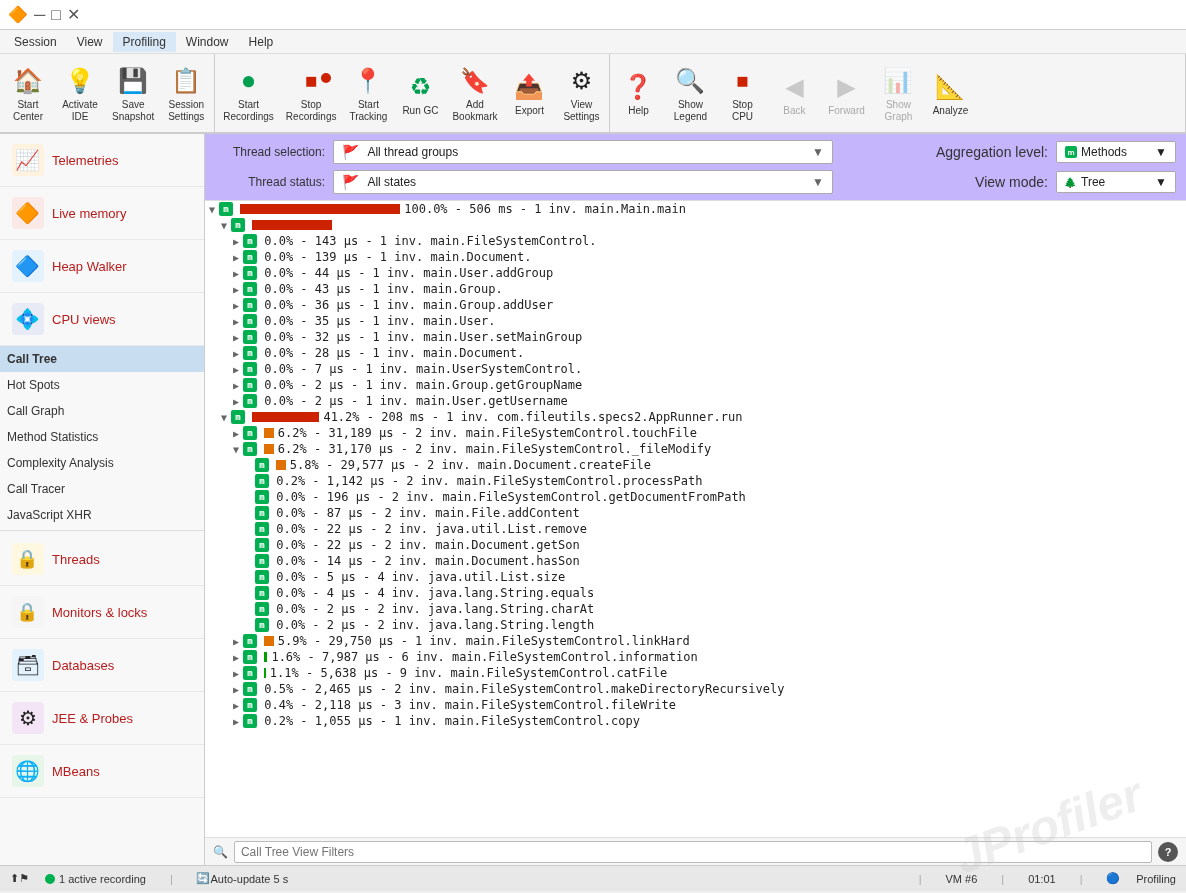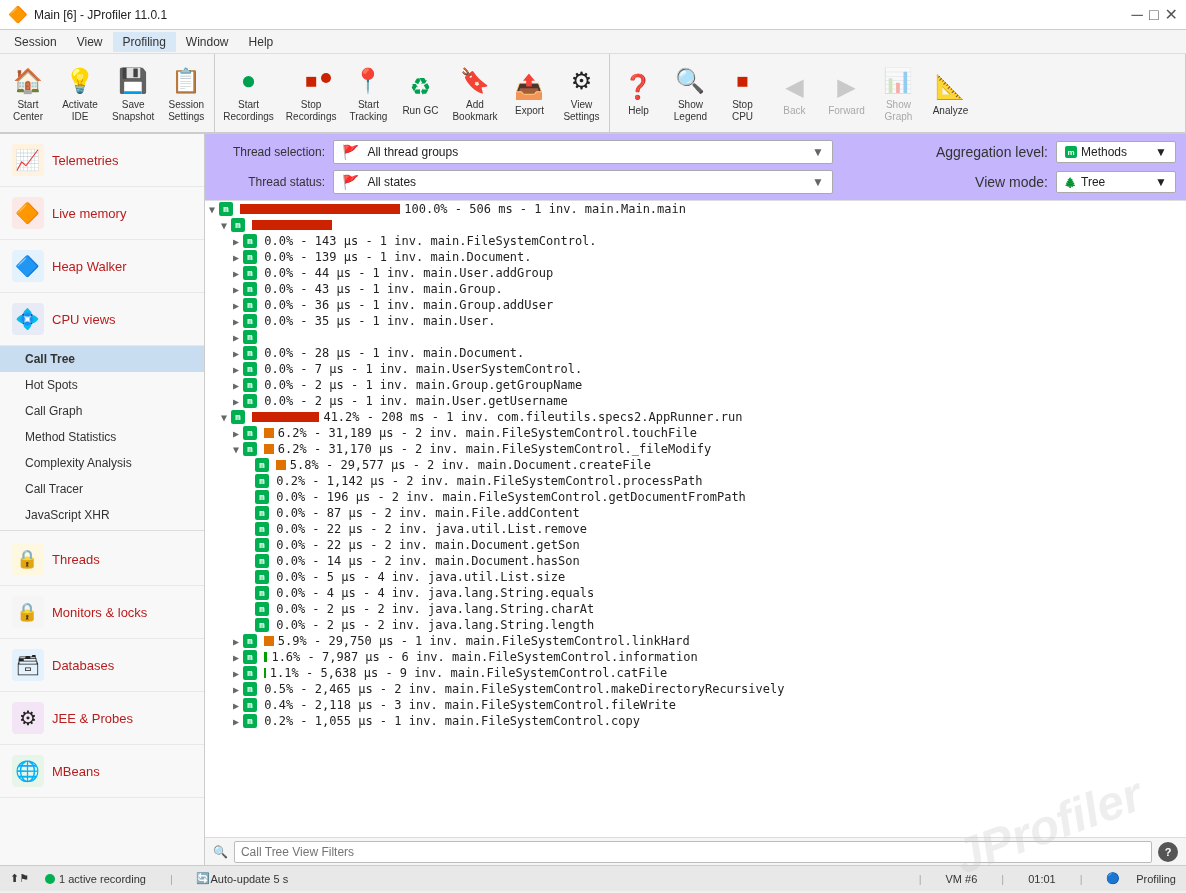--- a/index.html
+++ b/index.html
@@ -19,21 +19,21 @@
     .toolbar-btn .tb-label { font-size: 10px; text-align: center; color: #333; line-height: 1.2; }
 
     
     #main { display: flex; height: calc(893px - 30px - 24px - 82px - 26px); }
 
     
     #sidebar { width: 205px; background: #f8f8f8; border-right: 1px solid #ccc; overflow-y: auto; display: flex; flex-direction: column; }
     .sidebar-big-item { display: flex; align-items: center; padding: 10px 12px; cursor: pointer; border-bottom: 1px solid #e8e8e8; }
     .sidebar-big-icon { width: 32px; height: 32px; margin-right: 8px; border-radius: 4px; display: flex; align-items: center; justify-content: center; font-size: 20px; }
     .sidebar-big-label { font-size: 13px; color: #b91c1c; }
-    .sidebar-sub-item { display: flex; align-items: center; padding: 6px 25px; cursor: pointer; font-size: 12px; color: #333; }
+    .sidebar-sub-item { display: flex; align-items: center; padding: 6px 7px; cursor: pointer; font-size: 12px; color: #333; }
     .sidebar-sub-item.active { background: #c8ddf0; font-weight: bold; }
     .sidebar-sub-label { }
     .sidebar-divider { height: 1px; background: #ddd; margin: 2px 0; }
 
     
     #content { flex: 1; display: flex; flex-direction: column; background: #fff; overflow: hidden; }
 
     
     #thread-controls { background: #c4b5fd; padding: 6px 10px; border-bottom: 1px solid #ddd; display: flex; flex-wrap: wrap; gap: 6px; align-items: center; }
     .tc-row { display: flex; align-items: center; gap: 8px; width: 100%; }
@@ -79,21 +79,20 @@
     .rc-label { font-size: 14px; color: #333; }
     .rc-select { padding: 3px 6px; border: 1px solid #aaa; border-radius: 2px; font-size: 12px; background: #fff; display: flex; align-items: center; gap: 4px; min-width: 120px; cursor: pointer; }
     .m-small { width: 12px; height: 12px; background: #00b050; color: #fff; font-size: 8px; display: inline-flex; align-items: center; justify-content: center; border-radius: 2px; font-weight: bold; }
     .tree-small { width: 12px; height: 12px; color: #555; display: inline-flex; align-items: center; justify-content: center; font-size: 10px; }
   </style>
 </head>
 <body>
 
 <div id="titlebar">
   <span style="margin-right:6px; font-size:16px;">🔶</span>
-  <span style="flex:1; font-size:12px;">Main [6] - JProfiler 11.0.1</span>
   <div style="display:flex; gap:6px; align-items:center;">
     <span style="font-size:16px; cursor:pointer; color:#555;">─</span>
     <span style="font-size:16px; cursor:pointer; color:#555;">□</span>
     <span style="font-size:16px; cursor:pointer; color:#555;">✕</span>
   </div>
 </div>
 
 <div id="menubar">
   <span class="menu-item">Session</span>
   <span class="menu-item">View</span>
@@ -311,21 +310,21 @@
     <div id="tree-area">
 
     <div class="tree-row"><span class="tree-toggle">▼</span><span class="m-icon">m</span>&nbsp;<span class="bar-inline" style="width:160px; background:#cc2200;"></span><span class="tree-text">100.0% - 506 ms - 1 inv. main.Main.main</span></div>
         <div class="tree-row"><span class="tree-indent"></span><span class="tree-toggle">▼</span><span class="m-icon">m</span>&nbsp;<span class="bar-inline" style="width:80px; background:#cc2200;"></span></div>
         <div class="tree-row"><span class="tree-indent"></span><span class="tree-indent"></span><span class="tree-toggle">▶</span><span class="m-icon">m</span>&nbsp;<span class="tree-text">0.0% - 143 μs - 1 inv. main.FileSystemControl.<clinit></clinit></span></div>
         <div class="tree-row"><span class="tree-indent"></span><span class="tree-indent"></span><span class="tree-toggle">▶</span><span class="m-icon">m</span>&nbsp;<span class="tree-text">0.0% - 139 μs - 1 inv. main.Document.<init></init></span></div>
         <div class="tree-row"><span class="tree-indent"></span><span class="tree-indent"></span><span class="tree-toggle">▶</span><span class="m-icon">m</span>&nbsp;<span class="tree-text">0.0% - 44 μs - 1 inv. main.User.addGroup</span></div>
         <div class="tree-row"><span class="tree-indent"></span><span class="tree-indent"></span><span class="tree-toggle">▶</span><span class="m-icon">m</span>&nbsp;<span class="tree-text">0.0% - 43 μs - 1 inv. main.Group.<init></init></span></div>
         <div class="tree-row"><span class="tree-indent"></span><span class="tree-indent"></span><span class="tree-toggle">▶</span><span class="m-icon">m</span>&nbsp;<span class="tree-text">0.0% - 36 μs - 1 inv. main.Group.addUser</span></div>
         <div class="tree-row"><span class="tree-indent"></span><span class="tree-indent"></span><span class="tree-toggle">▶</span><span class="m-icon">m</span>&nbsp;<span class="tree-text">0.0% - 35 μs - 1 inv. main.User.<init></init></span></div>
-        <div class="tree-row"><span class="tree-indent"></span><span class="tree-indent"></span><span class="tree-toggle">▶</span><span class="m-icon">m</span>&nbsp;</div>
+        <div class="tree-row"><span class="tree-indent"></span><span class="tree-indent"></span><span class="tree-toggle">▶</span><span class="m-icon">m</span>&nbsp;<span class="tree-text">0.0% - 32 μs - 1 inv. main.User.setMainGroup</span></div>
         <div class="tree-row"><span class="tree-indent"></span><span class="tree-indent"></span><span class="tree-toggle">▶</span><span class="m-icon">m</span>&nbsp;<span class="tree-text">0.0% - 28 μs - 1 inv. main.Document.<clinit></clinit></span></div>
         <div class="tree-row"><span class="tree-indent"></span><span class="tree-indent"></span><span class="tree-toggle">▶</span><span class="m-icon">m</span>&nbsp;<span class="tree-text">0.0% - 7 μs - 1 inv. main.UserSystemControl.<clinit></clinit></span></div>
         <div class="tree-row"><span class="tree-indent"></span><span class="tree-indent"></span><span class="tree-toggle">▶</span><span class="m-icon">m</span>&nbsp;<span class="tree-text">0.0% - 2 μs - 1 inv. main.Group.getGroupName</span></div>
         <div class="tree-row"><span class="tree-indent"></span><span class="tree-indent"></span><span class="tree-toggle">▶</span><span class="m-icon">m</span>&nbsp;<span class="tree-text">0.0% - 2 μs - 1 inv. main.User.getUsername</span></div>
         <div class="tree-row"><span class="tree-indent"></span><span class="tree-toggle">▼</span><span class="m-icon">m</span>&nbsp;<span class="bar-inline" style="width:67.2px; background:#cc2200;"></span><span class="tree-text">41.2% - 208 ms - 1 inv. com.fileutils.specs2.AppRunner.run</span></div>
         <div class="tree-row"><span class="tree-indent"></span><span class="tree-indent"></span><span class="tree-toggle">▶</span><span class="m-icon">m</span>&nbsp;<span class="bar-inline" style="width:9.600000000000001px; background:#e07000;"></span><span class="tree-text">6.2% - 31,189 μs - 2 inv. main.FileSystemControl.touchFile</span></div>
         <div class="tree-row"><span class="tree-indent"></span><span class="tree-indent"></span><span class="tree-toggle">▼</span><span class="m-icon">m</span>&nbsp;<span class="bar-inline" style="width:9.600000000000001px; background:#e07000;"></span><span class="tree-text">6.2% - 31,170 μs - 2 inv. main.FileSystemControl._fileModify</span></div>
         <div class="tree-row"><span class="tree-indent"></span><span class="tree-indent"></span><span class="tree-indent"></span><span class="tree-toggle">&nbsp;</span><span class="m-icon">m</span>&nbsp;<span class="bar-inline" style="width:9.600000000000001px; background:#e07000;"></span><span class="tree-text">5.8% - 29,577 μs - 2 inv. main.Document.createFile</span></div>
         <div class="tree-row"><span class="tree-indent"></span><span class="tree-indent"></span><span class="tree-indent"></span><span class="tree-toggle">&nbsp;</span><span class="m-icon">m</span>&nbsp;<span class="tree-text">0.2% - 1,142 μs - 2 inv. main.FileSystemControl.processPath</span></div>
         <div class="tree-row"><span class="tree-indent"></span><span class="tree-indent"></span><span class="tree-indent"></span><span class="tree-toggle">&nbsp;</span><span class="m-icon">m</span>&nbsp;<span class="tree-text">0.0% - 196 μs - 2 inv. main.FileSystemControl.getDocumentFromPath</span></div>

